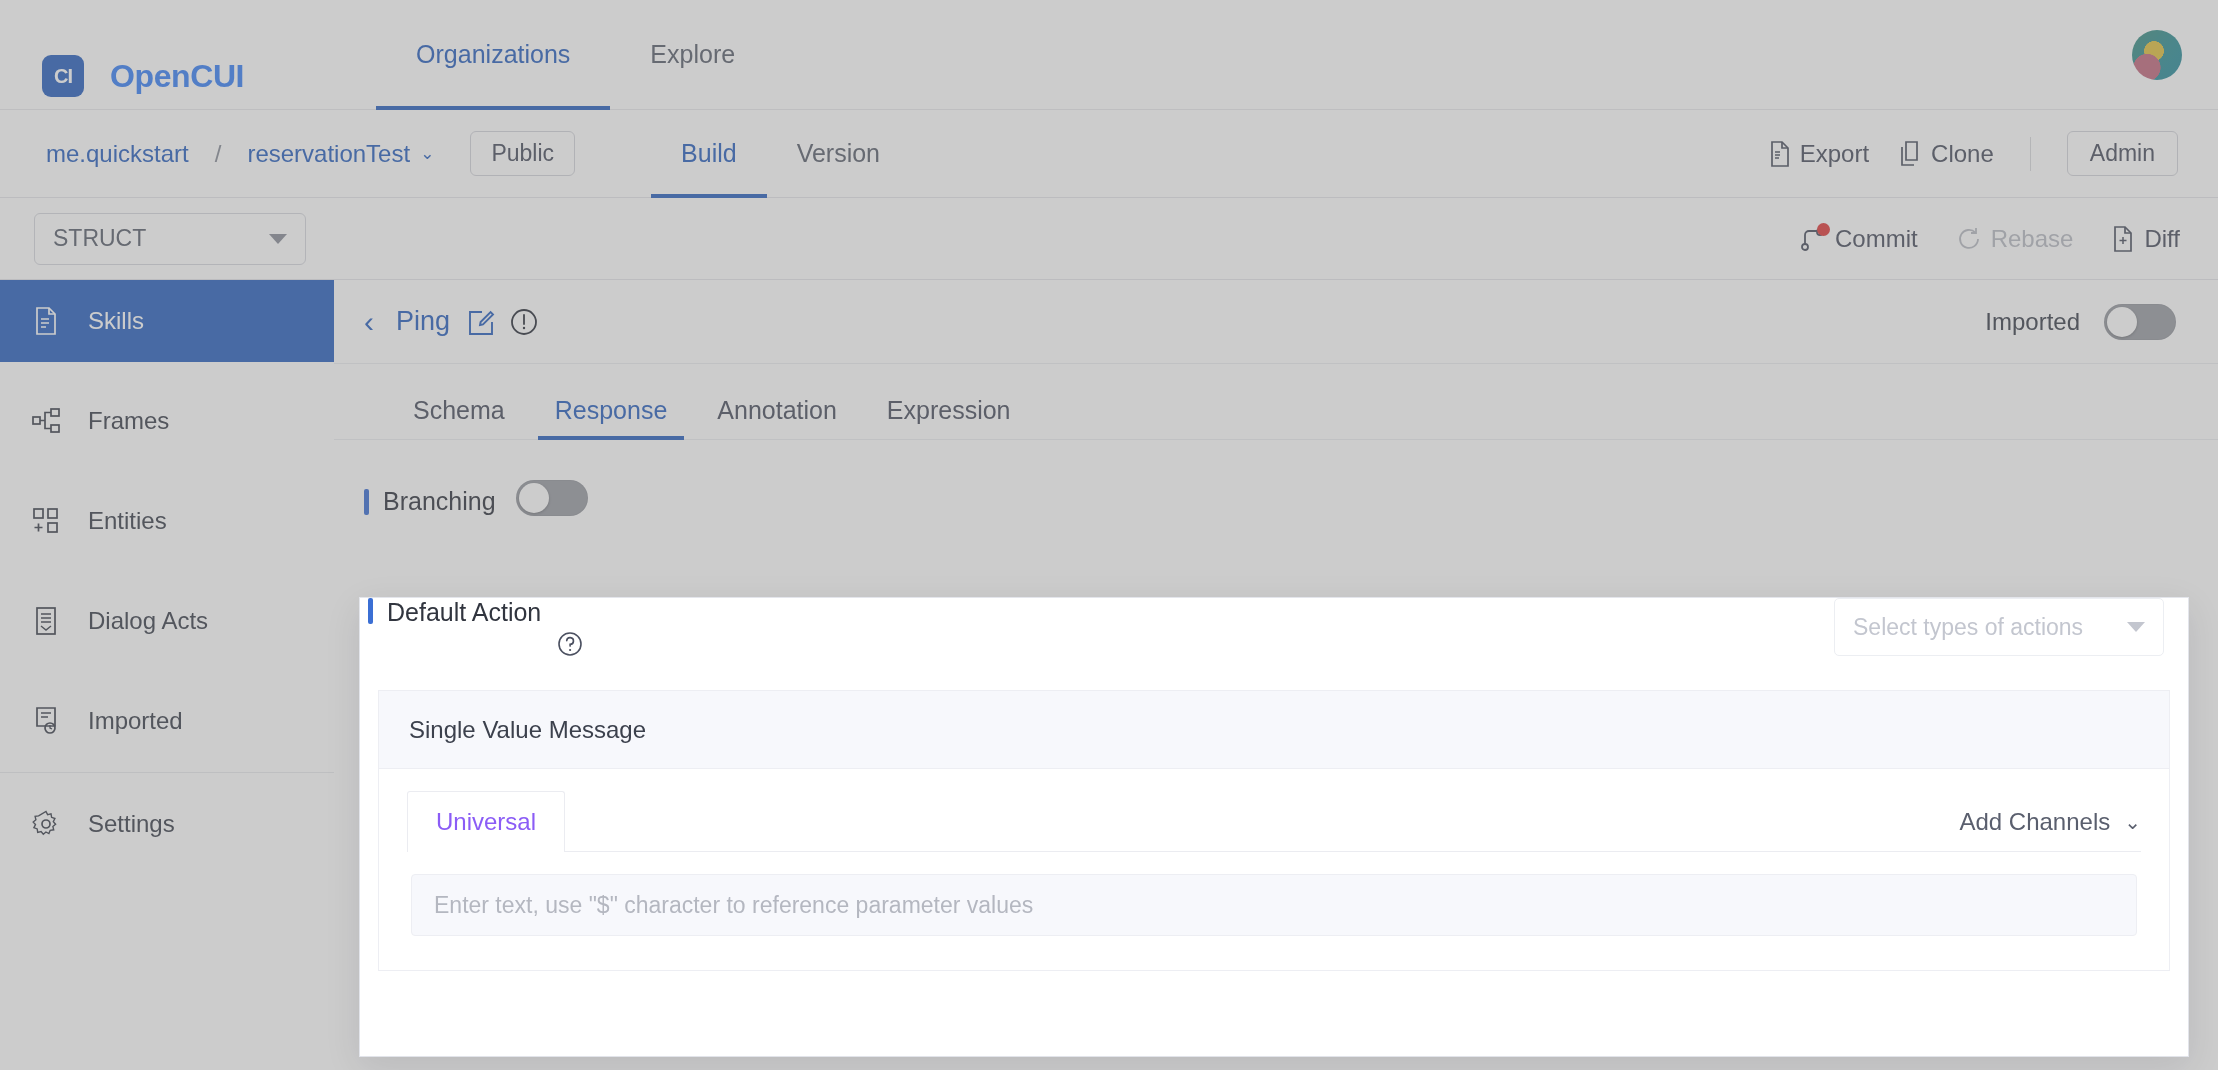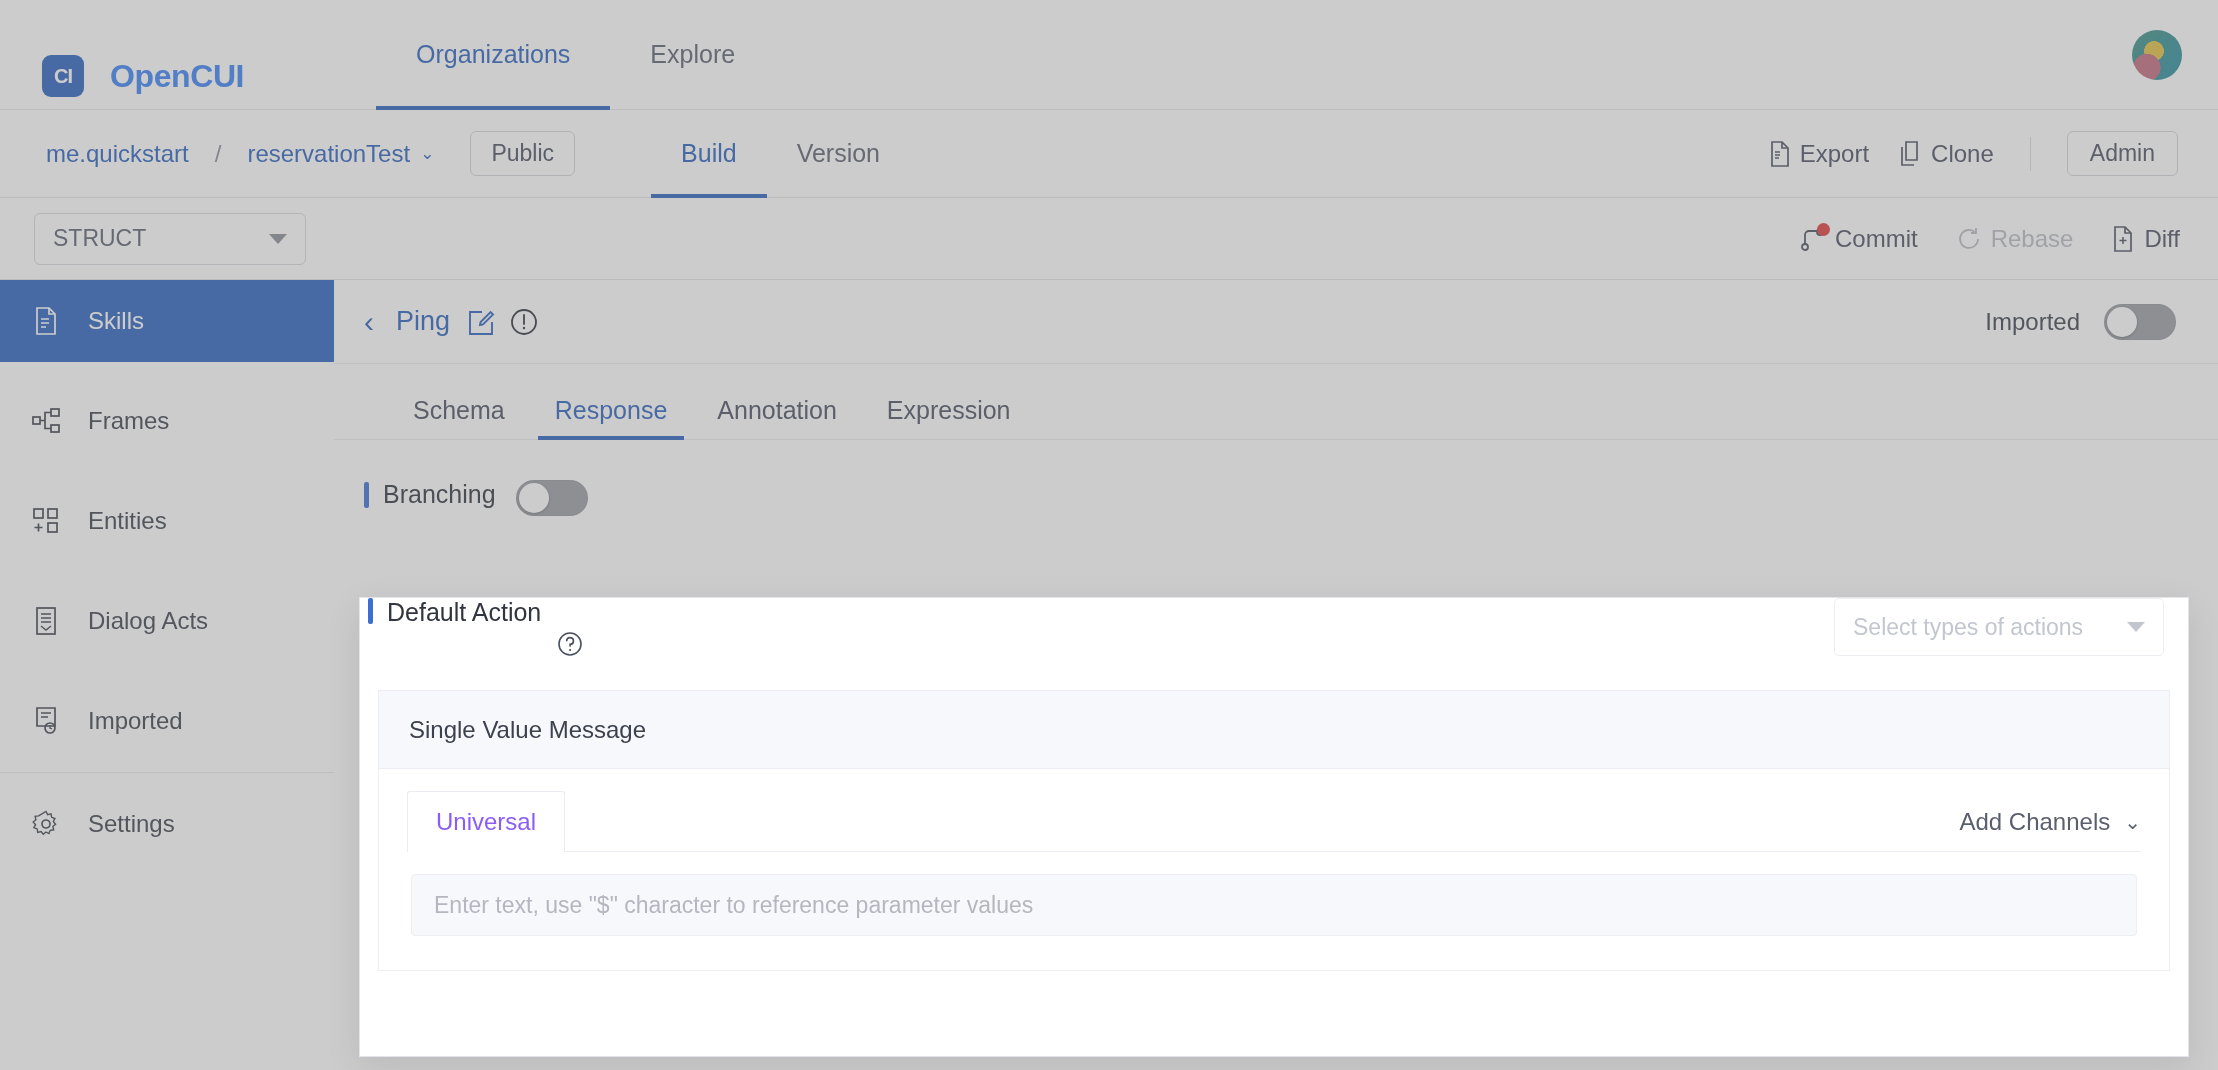--- a/index.html
+++ b/index.html
@@ -173,21 +173,21 @@
   .ctab {
     padding: 0 17px 14px 17px; margin-right: 16px;
     font-size: 25px; color: #4b5060; position: relative; cursor: pointer;
   }
   .ctab.active { color: #2b62bf; }
   .ctab.active::after {
     content: ""; position: absolute; left: 0; right: 0; bottom: -1px;
     height: 4px; background: #2b62bf;
   }
 
-  .branch-row { display: flex; align-items: flex-start; padding: 40px 0 0 30px; gap: 20px; }
+  .branch-row { display: flex; align-items: flex-end; padding: 40px 0 0 30px; gap: 20px; }
   .sect-label { display: flex; align-items: center; gap: 14px; }
   .blue-bar { width: 5px; height: 26px; background: #3b6fd4; border-radius: 2px; }
   .sect-text { font-size: 25px; color: #31353f; }
 
   
   .action-card {
     position: absolute; z-index: 60;
     left: 360px; top: 598px; width: 1828px; height: 458px;
     background: #ffffff;
     box-shadow: 0 0 0 1px rgba(230,232,238,0.9), 0 10px 34px rgba(20,24,40,0.10);

